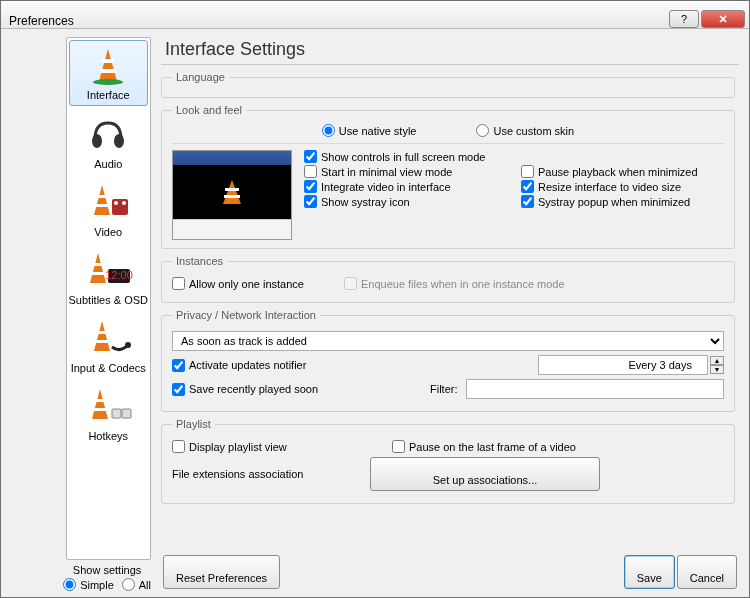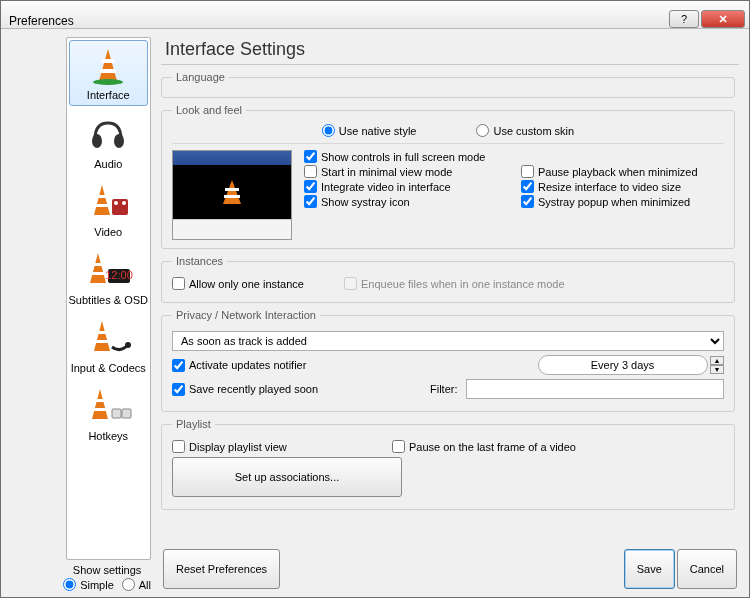--- a/index.html
+++ b/index.html
@@ -38,24 +38,24 @@
 .preview .vid { position:absolute; top:14px; left:0; right:0; height:56px; background:#000; display:flex; align-items:center; justify-content:center;}
 .preview .ctrl { position:absolute; bottom:0; left:0; right:0; height:20px; background:#f4f4f4; border-top:1px solid #ccc;}
 .cone { display:inline-block;}
 .cone svg { display:block; }
 .checks { flex:1; display:grid; grid-template-columns: 1fr 1fr; gap:2px 14px; align-content:start; }
 .chk { display:flex; align-items:center; gap:4px; white-space:nowrap; }
 .chk input { width:13px; height:13px; }
 .chk.disabled { color:#8a8a8a; }
 .footer { display:flex; align-items:center; padding:6px 2px 2px; gap:2px;}
 .footer .spacer { flex:1; }
-button.btn { height:40px; padding:8px 12px; background:linear-gradient(#fdfdfd,#e4e4e4); border:1px solid #8a8a8a; border-radius:3px; font-size:11px; cursor:pointer;}
+button.btn { height:22px; padding:16px 12px; background:linear-gradient(#fdfdfd,#e4e4e4); border:1px solid #8a8a8a; border-radius:3px; font-size:11px; cursor:pointer;}
 button.btn.primary { border-color:#3c7fb1; box-shadow:0 0 0 1px #a7d1f0 inset;}
 .spin { display:flex; align-items:center; gap:2px; }
-.spin input { width:170px; text-align:center; padding-right:5px;border-radius:10px;}
+.spin input { width:170px; text-align:right; padding-right:15px;}
 .spinbtns { display:flex; flex-direction:column; }
 .spinbtns div { width:14px; height:9px; border:1px solid #9a9a9a; background:#eee; font-size:7px; line-height:7px; text-align:center;}
 .assocbtn { width:230px; text-align:center; }
 </style>
 </head>
 <body>
 
 <div class="window">
   <div class="titlebar">
     <span class="title">Preferences</span>
@@ -270,20 +270,21 @@
             <label class="chk" style="width:180px">
                 <input type="checkbox" style=""> 
                 <span>Display playlist view</span>
               </label>
             <label class="chk">
                 <input type="checkbox" style=""> 
                 <span>Pause on the last frame of a video</span>
               </label>
           </div>
           <div class="row">
+            <label class="txt" style="width:190px">File extensions association</label>
             <button class="btn assocbtn">Set up associations...</button>
           </div>
         </fieldset>
 
       </div>
       <div class="footer">
         <button class="btn">Reset Preferences</button>
         <div class="spacer"></div>
         <button class="btn primary">Save</button>
         <button class="btn">Cancel</button>

